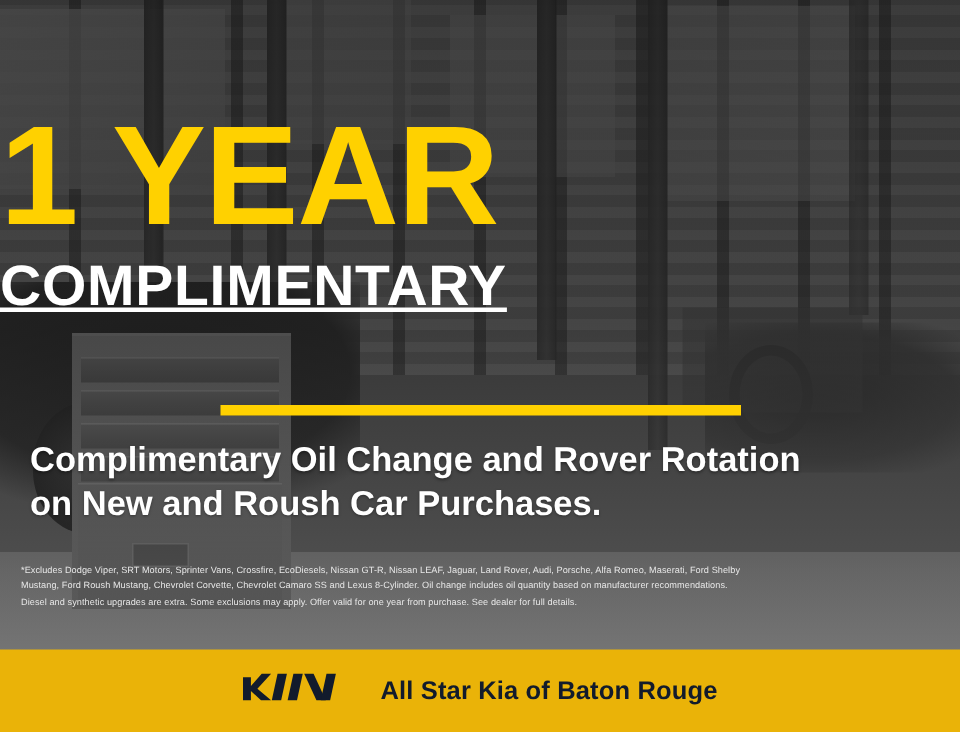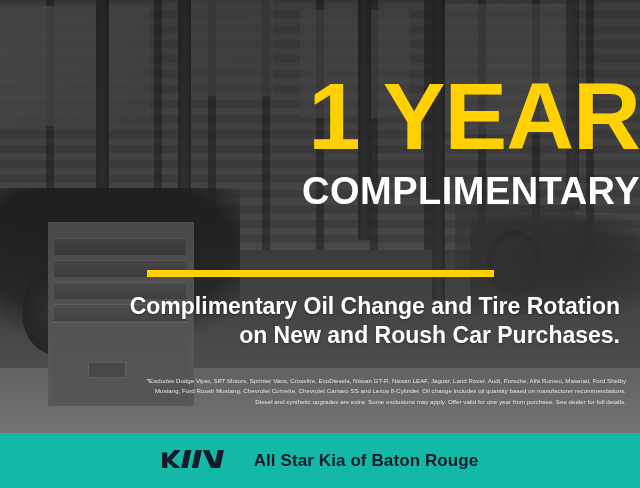--- a/index.html
+++ b/index.html
@@ -137,21 +137,21 @@
     position: absolute; inset: 0;
     background:
       linear-gradient(180deg, rgba(25,25,25,0.72) 0%, rgba(35,35,35,0.60) 45%, rgba(70,70,70,0.46) 78%, rgba(95,95,95,0.40) 100%);
   }
 
   
   .content {
     position: absolute;
     left: 0; top: 0; width: 640px; height: 433px;
     z-index: 4;
-    text-align: right;
+    text-align: left;
   }
 
   .headline-year {
     position: absolute;
     left: 0; right: 0; top: 70px;
     font-size: 94px;
     line-height: 94px;
     font-weight: bold;
     letter-spacing: -1px;
     color: #FFD100;
@@ -159,20 +159,21 @@
   }
 
   .headline-sub {
     position: absolute;
     left: 0; right: 0; top: 172px;
     color: #ffffff;
     font-weight: bold;
     font-size: 38px;
     line-height: 39px;
     letter-spacing: 0.5px;
+    text-decoration: underline;
   }
   .headline-sub .l2 { display: block; }
 
   .rule {
     position: absolute;
     left: 147px; top: 270px;
     width: 347px; height: 7px;
     background: #FFD100;
   }
 
@@ -194,21 +195,21 @@
     font-size: 6.1px;
     line-height: 10.4px;
     letter-spacing: 0.05px;
   }
   .disclaimer div { display: block; }
 
   
   .footer {
     position: absolute;
     left: 0; top: 433px; width: 640px; height: 55px;
-    background: #14b8a6;
+    background: #eab308;
     z-index: 5;
     display: flex;
     align-items: center;
     justify-content: center;
     gap: 20px;
   }
   .kia-logo { display: block; }
   .dealer-name {
     color: #121b2c;
     font-size: 17px;
@@ -260,21 +261,21 @@
 
     <div class="headline-year">1 YEAR</div>
 
     <div class="headline-sub">
       <span class="l1">COMPLIMENTARY</span>
     </div>
 
     <div class="rule"></div>
 
     <div class="promo">
-      <span class="l1">Complimentary Oil Change and Tire Rotation</span>
+      <span class="l1">Complimentary Oil Change and Rover Rotation</span>
       <span class="l2">on New and Roush Car Purchases.</span>
     </div>
 
     <div class="disclaimer">
       <div>*Excludes Dodge Viper, SRT Motors, Sprinter Vans, Crossfire, EcoDiesels, Nissan GT-R, Nissan LEAF, Jaguar, Land Rover, Audi, Porsche, Alfa Romeo, Maserati, Ford Shelby</div>
       <div>Mustang, Ford Roush Mustang, Chevrolet Corvette, Chevrolet Camaro SS and Lexus 8-Cylinder. Oil change includes oil quantity based on manufacturer recommendations.</div>
       <div>Diesel and synthetic upgrades are extra. Some exclusions may apply. Offer valid for one year from purchase. See dealer for full details.</div>
     </div>
   </div>
 

